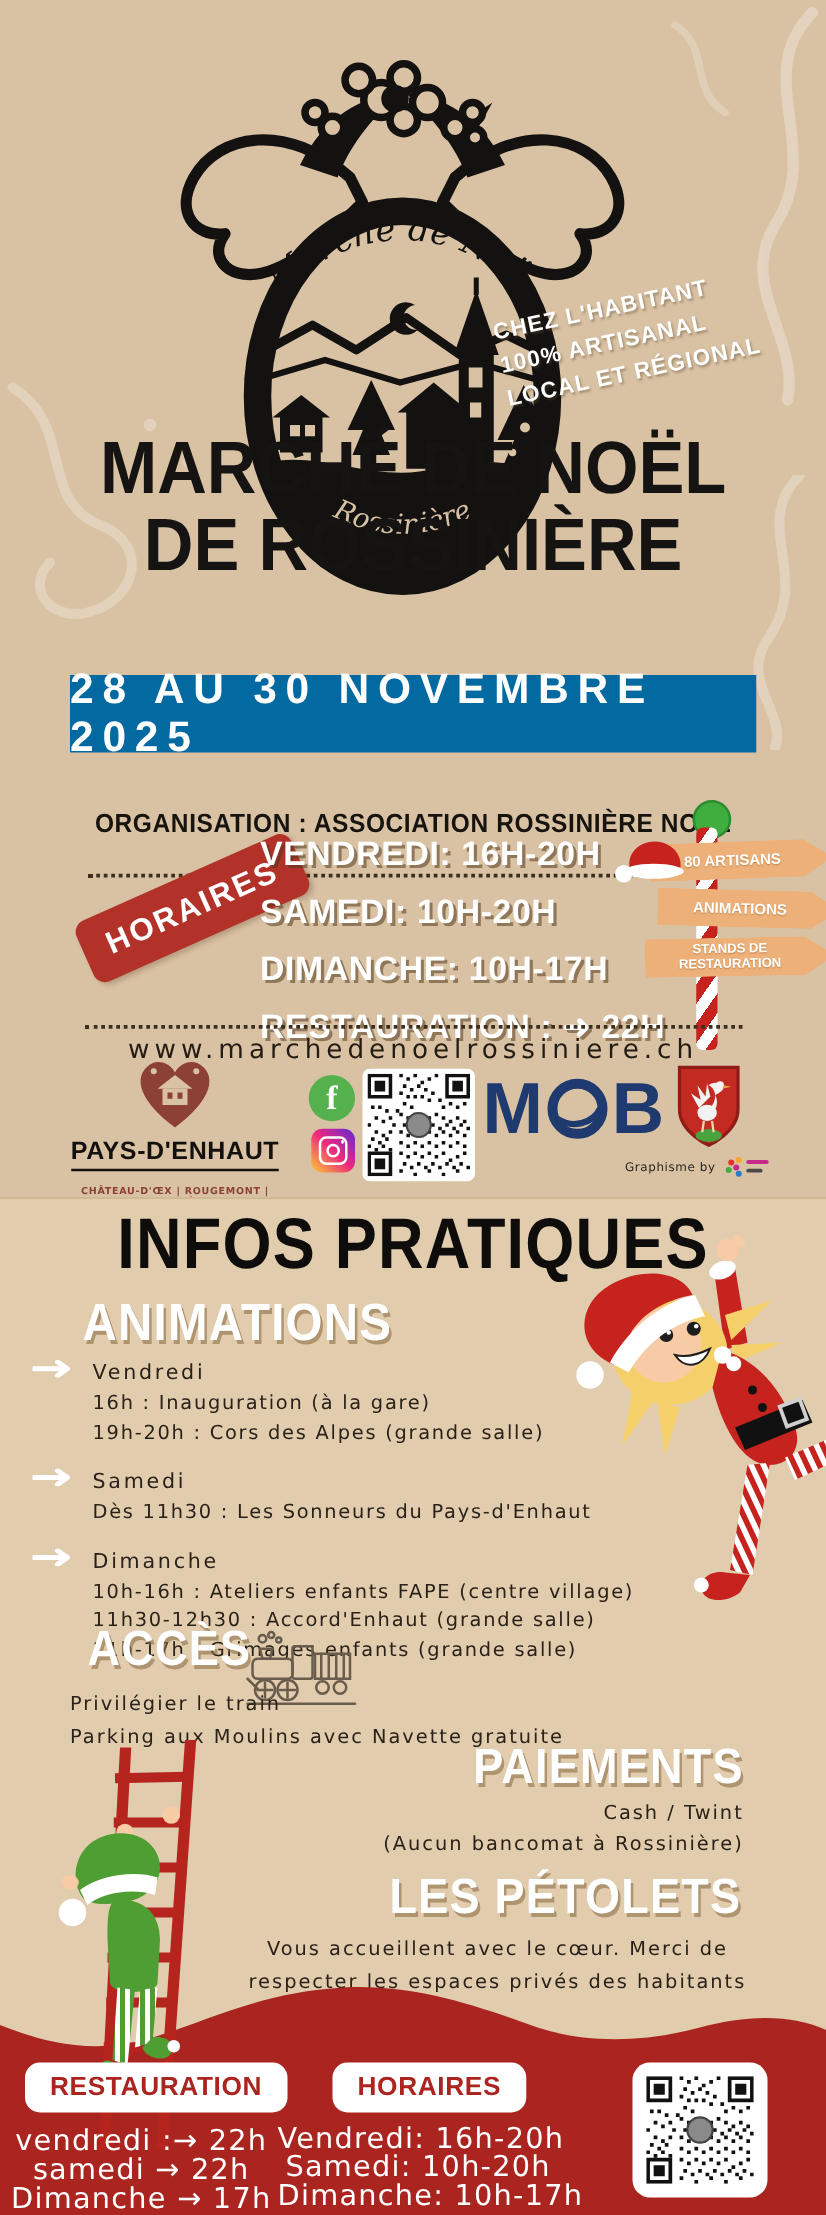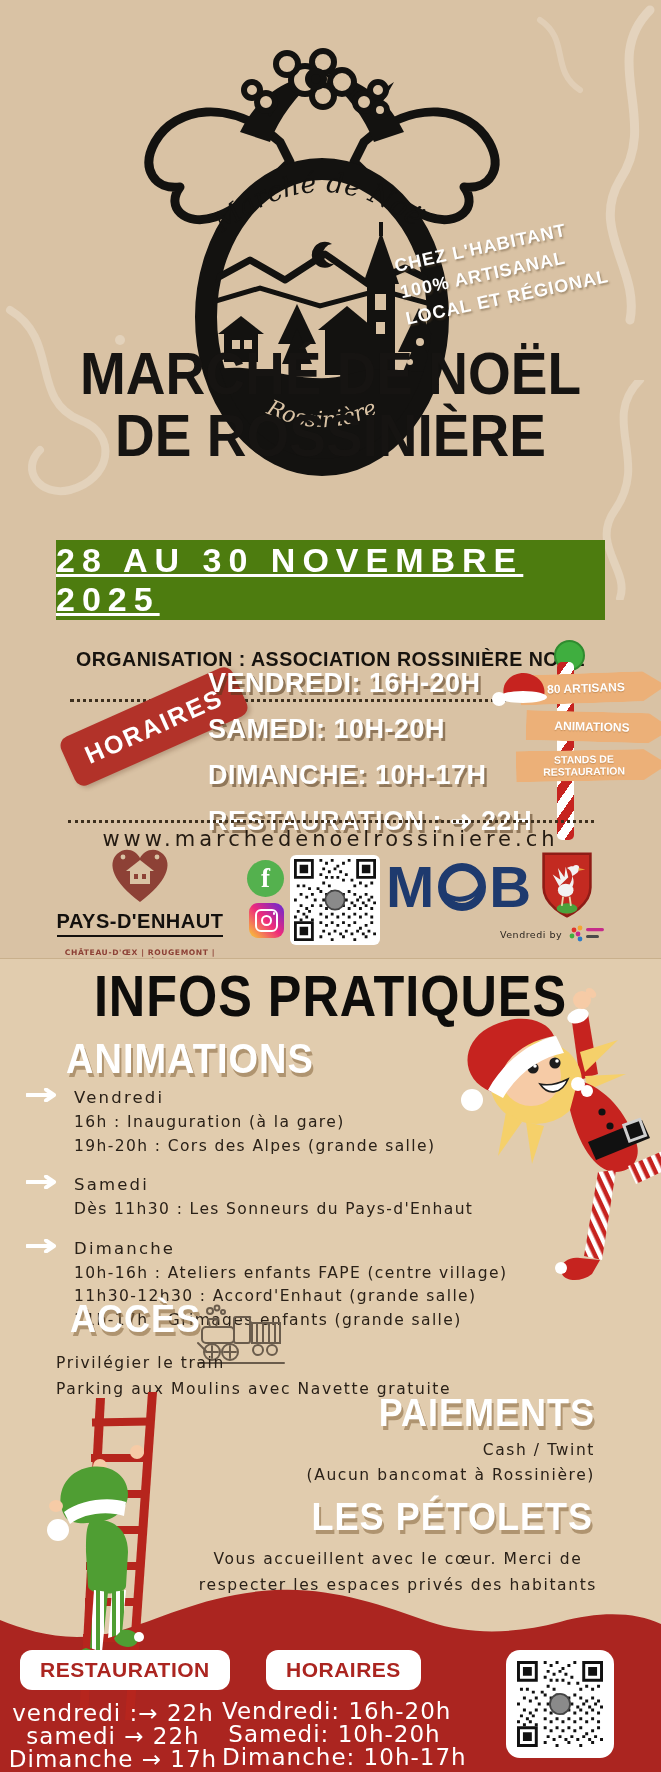--- a/index.html
+++ b/index.html
@@ -17,23 +17,23 @@
     font-size:18px;line-height:27px;letter-spacing:1px;white-space:nowrap;
     text-shadow:1px 2px 2px rgba(90,70,45,.45);
   }
   .main-title{
     position:absolute;left:0;top:348px;width:100%;text-align:center;
     font-family:"Liberation Sans",sans-serif;font-weight:900;
     font-size:55px;line-height:57px;color:#161412;letter-spacing:0px;
     transform:scale(1,1.08);
   }
   .date-banner{
-    position:absolute;left:56px;top:540px;width:549px;height:80px;
-    background:#4d7c0f;color:#fff;display:flex;align-items:center;justify-content:center;
-    font-family:"Liberation Sans",sans-serif;font-weight:900;font-size:34px;letter-spacing:7px;text-decoration:underline;
+    position:absolute;left:56px;top:540px;width:549px;height:62px;
+    background:#0369a1;color:#fff;display:flex;align-items:center;justify-content:center;
+    font-family:"Liberation Sans",sans-serif;font-weight:900;font-size:34px;letter-spacing:7px;
   }
   .org-line{
     position:absolute;left:0;top:648px;width:100%;text-align:center;
     font-family:"Liberation Sans",sans-serif;font-weight:800;font-size:20px;
     color:#17130e;letter-spacing:.5px;transform:scale(.98,1.05);
   }
   .dotline{position:absolute;height:0;border-top:3px dotted #3d2f1e;}
   .horaires-badge{
     position:absolute;left:60px;top:700px;transform:rotate(-24deg);
     background:#b23229;color:#fff;border-radius:10px;padding:12px 20px;
@@ -340,21 +340,21 @@
       <ellipse cx="19" cy="30" rx="6" ry="5"></ellipse>
       <path d="M21,27 C26,21 24,15 20,13 C24,10 28,12 29,15 C28,17 26,18 24,19 C26,23 25,27 23,29 Z"></path>
       <path d="M14,27 L9,18 L15,22 L13,13 L18,20 L19,12 L21,20 Z"></path>
       <circle cx="27" cy="13" r="2.4"></circle>
     </g>
     <path d="M29,13 l5,1 l-5,1" fill="#e8a33c"></path>
     <path d="M17,35 l-1,7 M22,35 l1,7" stroke="#e8d9b0" stroke-width="1.4"></path>
   </svg>
 
   <div class="graphisme">
-    <span>Vendredi by</span>
+    <span>Graphisme by</span>
     <svg width="40" height="20" viewBox="0 0 40 20">
       <circle cx="7" cy="6" r="2.4" fill="#e0332c"></circle>
         <circle cx="13" cy="4" r="2.4" fill="#f2a531"></circle>
       <circle cx="11" cy="10" r="2.4" fill="#c62b8a"></circle>
         <circle cx="5" cy="12" r="2.4" fill="#3fae3f"></circle>
       <circle cx="13" cy="15" r="2.4" fill="#2b7bc6"></circle>
       <rect x="19" y="4" width="18" height="3.2" rx="1.6" fill="#c62b8a"></rect>
       <rect x="19" y="11" width="13" height="3" rx="1.5" fill="#4a4a4a"></rect>
     </svg>
   </div>

